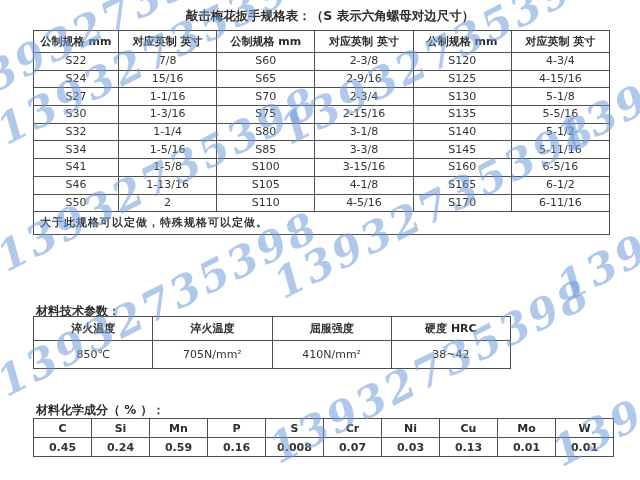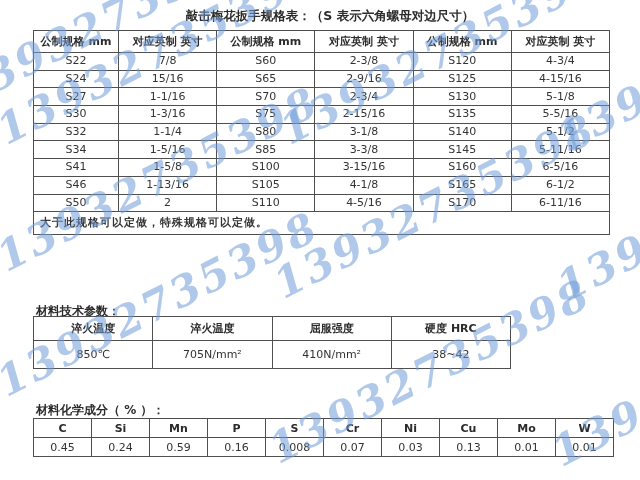--- a/index.html
+++ b/index.html
@@ -51,21 +51,21 @@
   #spec-table td.note-cell{
     text-align:left;padding:3px 6px;height:15px;font-weight:bold;letter-spacing:1px;
   }
 
   #tech-table{left:33px;top:316px;width:478px;}
   #tech-table th{height:23px;}
   #tech-table td{height:27px;}
 
   #chem-table{left:33px;top:418px;width:581px;}
   #chem-table th{height:18px;}
-  #chem-table td{height:18px;}
+  #chem-table td{height:18px;font-weight:bold;}
 </style>
 </head>
 <body>
 
 <div class="page">
 
   <span class="wm wm1">13932735398</span>
   <span class="wm wm2">13932735398</span>
   <span class="wm wm3">13932735398</span>
   <span class="wm wm4">13932735398</span>

